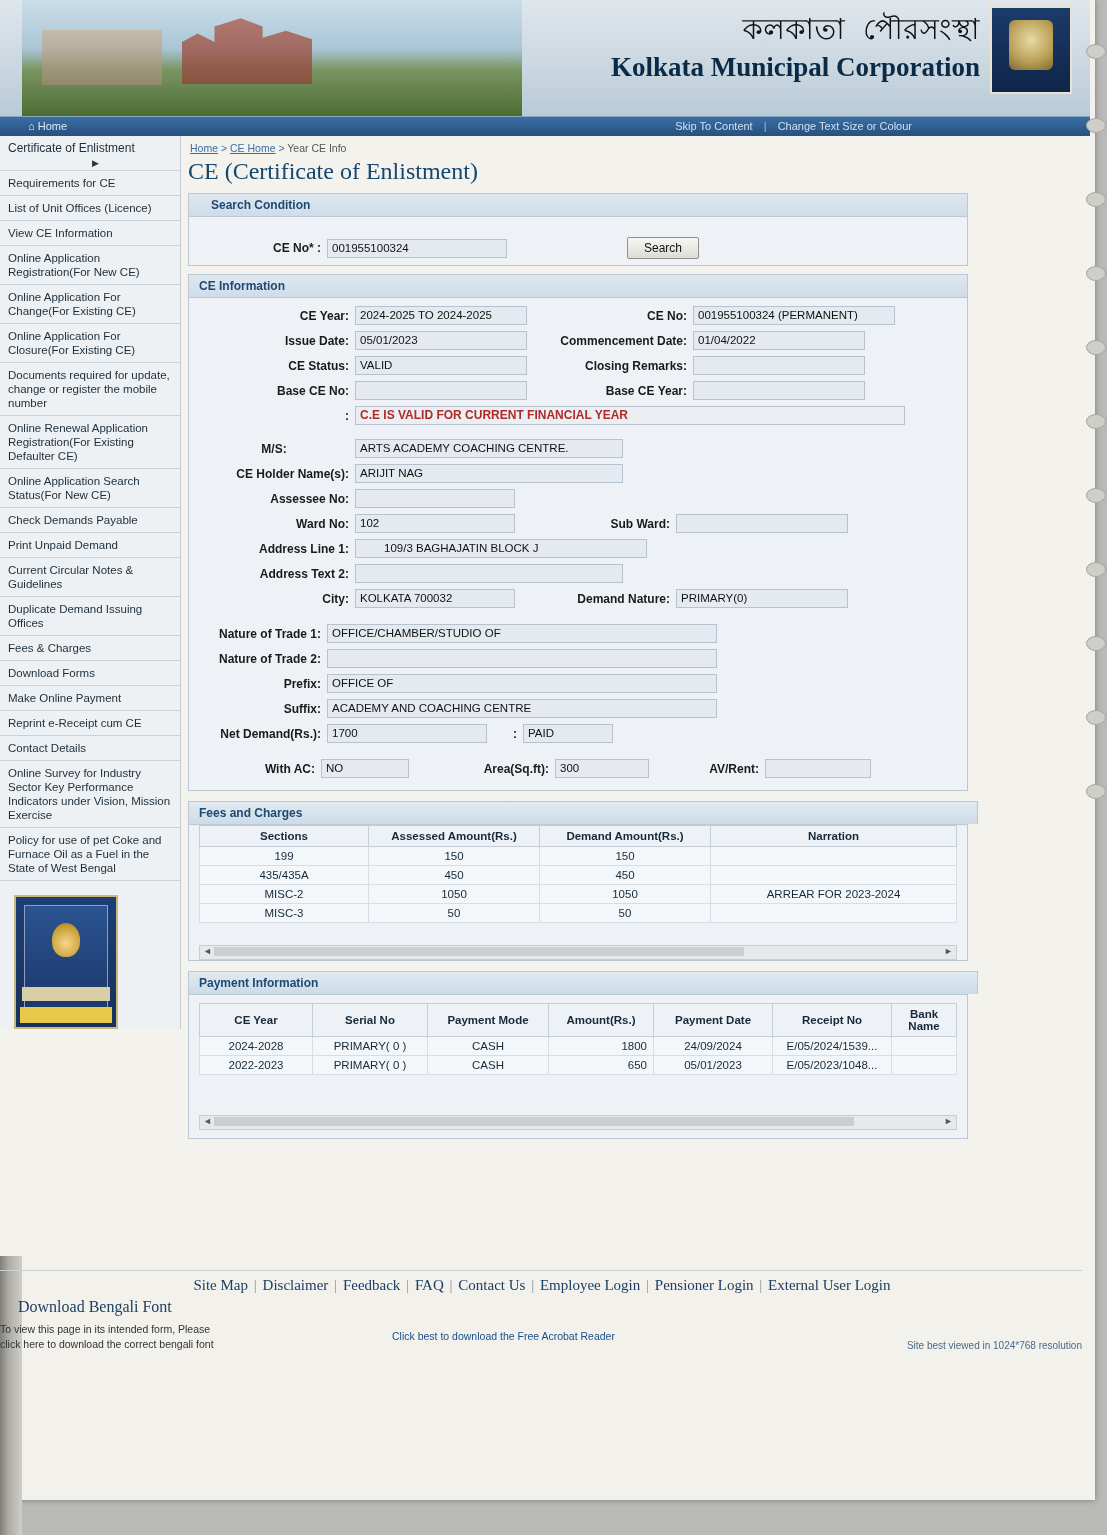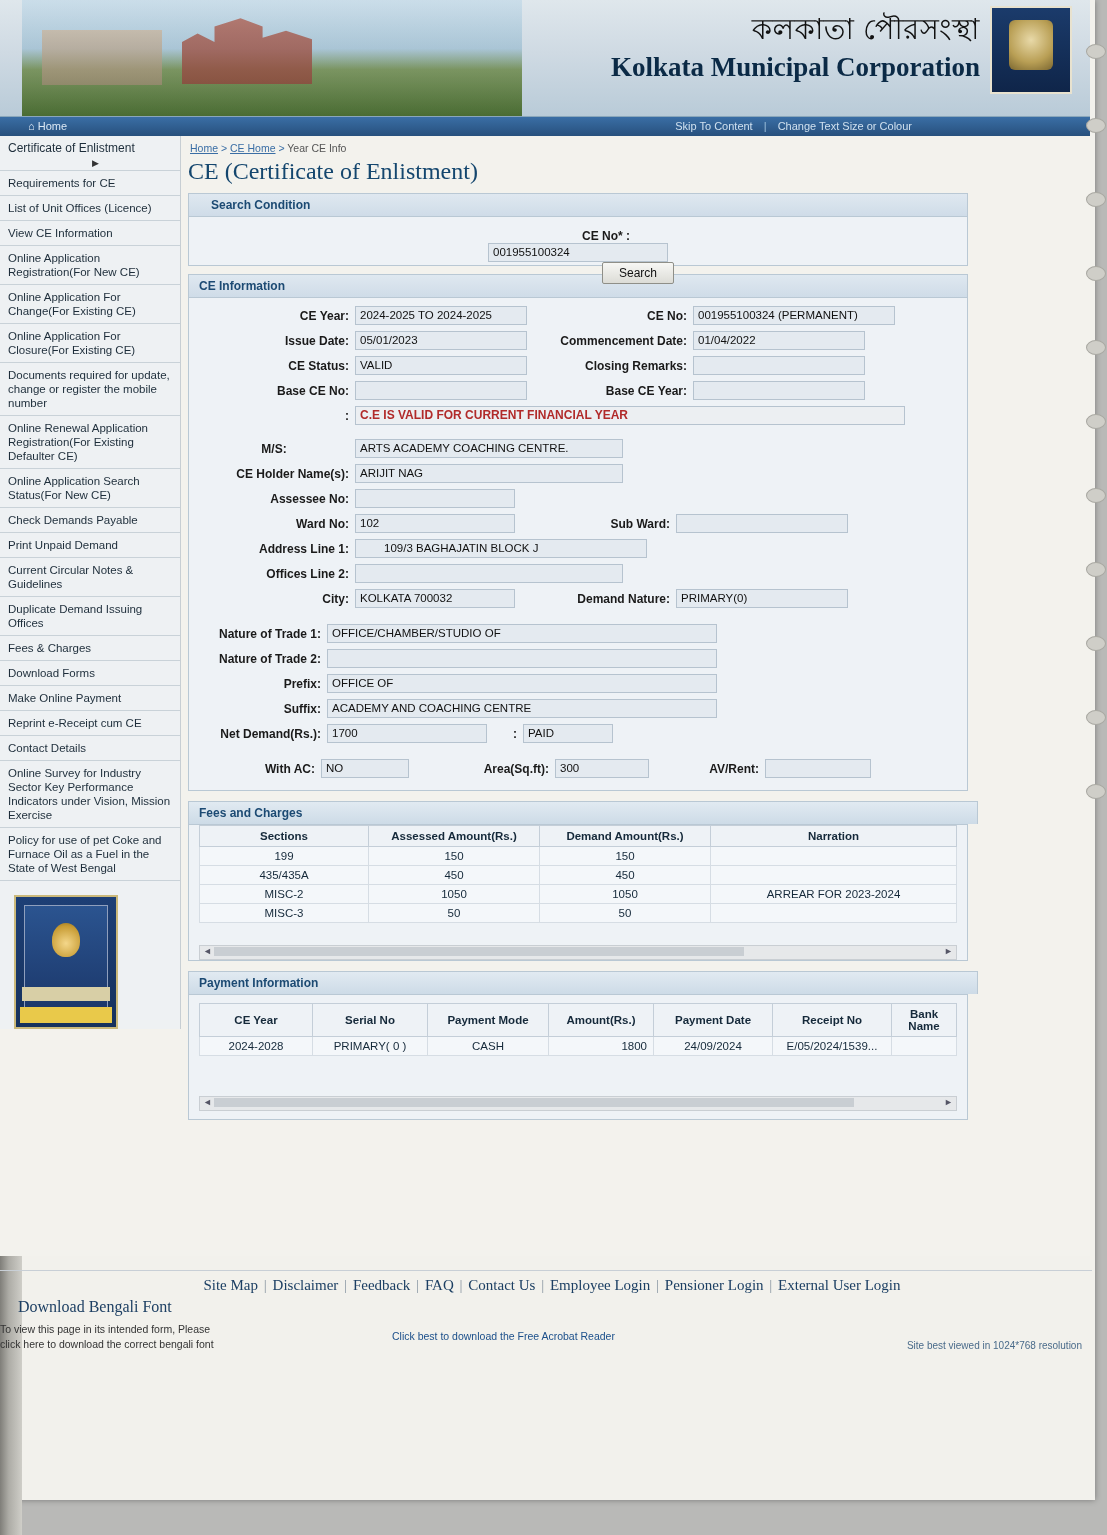--- a/index.html
+++ b/index.html
@@ -59,21 +59,21 @@
     background:linear-gradient(180deg,#1b3b6b,#0f2549);
     border:2px solid #e8e2cf;
   }
   #banner .crest span{
     display:block;margin:12px auto 0;width:44px;height:50px;
     background:radial-gradient(circle at 50% 40%, #e8d9a8 0%, #b99f55 60%, #7a6630 100%);
     border-radius:6px;
   }
   #banner .title-bn{
     position:absolute;right:110px;top:6px;
-    font-family:Liberation Sans, sans-serif;
+    font-family:Liberation Mono, monospace;
     font-size:29px;color:#111;letter-spacing:.5px;
   }
   #banner .title-en{
     position:absolute;right:110px;top:52px;
     font-family:"Liberation Serif", serif;
     font-size:27px;font-weight:bold;color:#0b2a46;
   }
   
   #navstrip{
     position:relative;height:19px;width:1090px;
@@ -170,21 +170,21 @@
     height:13px;background:#e6e8ea;border:1px solid #c9ced3;margin-top:4px;position:relative;
   }
   .hscroll .thumb{position:absolute;left:14px;top:1px;height:9px;background:#c9ced3;}
   .hscroll .lt,.hscroll .rt{position:absolute;top:0;font-size:9px;color:#556;line-height:11px;}
   .hscroll .lt{left:3px;} .hscroll .rt{right:3px;}
 
   
   #footerlinks{
     margin-top:14px;width:1080px;text-align:center;
     font-family:"Liberation Serif", serif;
-    font-size:15px;color:#1c3f63;padding:6px 0 2px 12px;
+    font-size:15px;color:#1c3f63;padding:6px 0 2px 2px;
     border-top:1px solid #c8cfd6;
   }
   #footerlinks a{color:#1c3f63;text-decoration:none;margin:0 2px;}
   #footerlinks .bar{color:#8a97a3;}
   #footer2{position:relative;height:60px;width:1090px;}
   #footer2 .bengali{
     position:absolute;left:18px;top:2px;font-family:"Liberation Serif", serif;
     font-size:16px;color:#1d3f63;
   }
   #footer2 .small{
@@ -269,21 +269,21 @@
         <a href="#">CE Home</a>
         <span>&gt;</span>
         <span class="cur">Year CE Info</span>
       </div>
 
       <div id="pagetitle">CE (Certificate of Enlistment)</div>
 
       <div class="panel">
         <div class="bar">Search Condition</div>
         <div class="inner" style="height:30px;">
-          <div class="row" style="margin:4px;flex-direction:column;">
+          <div class="row" style="margin:12px;">
             <div class="lbl" style="width:110px;">
               <span>CE No</span><span>*</span>
               <span>:</span>
             </div>
             <div class="fld" style="width:170px;">001955100324</div>
             <button class="btn" style="margin-left:120px;">Search</button>
           </div>
         </div>
       </div>
 
@@ -349,21 +349,21 @@
             <div class="lbl" style="width:155px;">Sub Ward:</div>
             <div class="fld" style="width:162px;"></div>
           </div>
 
           <div class="row">
             <div class="lbl" style="width:150px;">Address Line 1:</div>
             <div class="fld" style="width:258px;padding-left:28px;">109/3 BAGHAJATIN BLOCK J</div>
           </div>
 
           <div class="row">
-            <div class="lbl" style="width:150px;">Offices Line 2:</div>
+            <div class="lbl" style="width:150px;">Address Text 2:</div>
             <div class="fld" style="width:258px;"></div>
           </div>
 
           <div class="row">
             <div class="lbl" style="width:150px;">City:</div>
             <div class="fld" style="width:150px;">KOLKATA 700032</div>
             <div class="lbl" style="width:155px;">Demand Nature:</div>
             <div class="fld" style="width:162px;">PRIMARY(0)</div>
           </div>
 
@@ -470,20 +470,29 @@
               </tr>
             </thead>
             <tbody>
               <tr>
                 <td>2024-2028</td>
                 <td>PRIMARY( 0 )</td>
                 <td>CASH</td>
                 <td style="text-align:right;">1800</td>
                 <td>24/09/2024</td>
                 <td>E/05/2024/1539...</td>
+                <td></td>
+              </tr>
+              <tr>
+                <td>2022-2023</td>
+                <td>PRIMARY( 0 )</td>
+                <td>CASH</td>
+                <td style="text-align:right;">650</td>
+                <td>05/01/2023</td>
+                <td>E/05/2023/1048...</td>
                 <td></td>
               </tr>
             </tbody>
           </table>
           <div style="height:36px;"></div>
           <div class="hscroll">
             <span class="lt">◄</span>
             <div class="thumb" style="width:640px;"></div>
             <span class="rt">►</span>
           </div>

